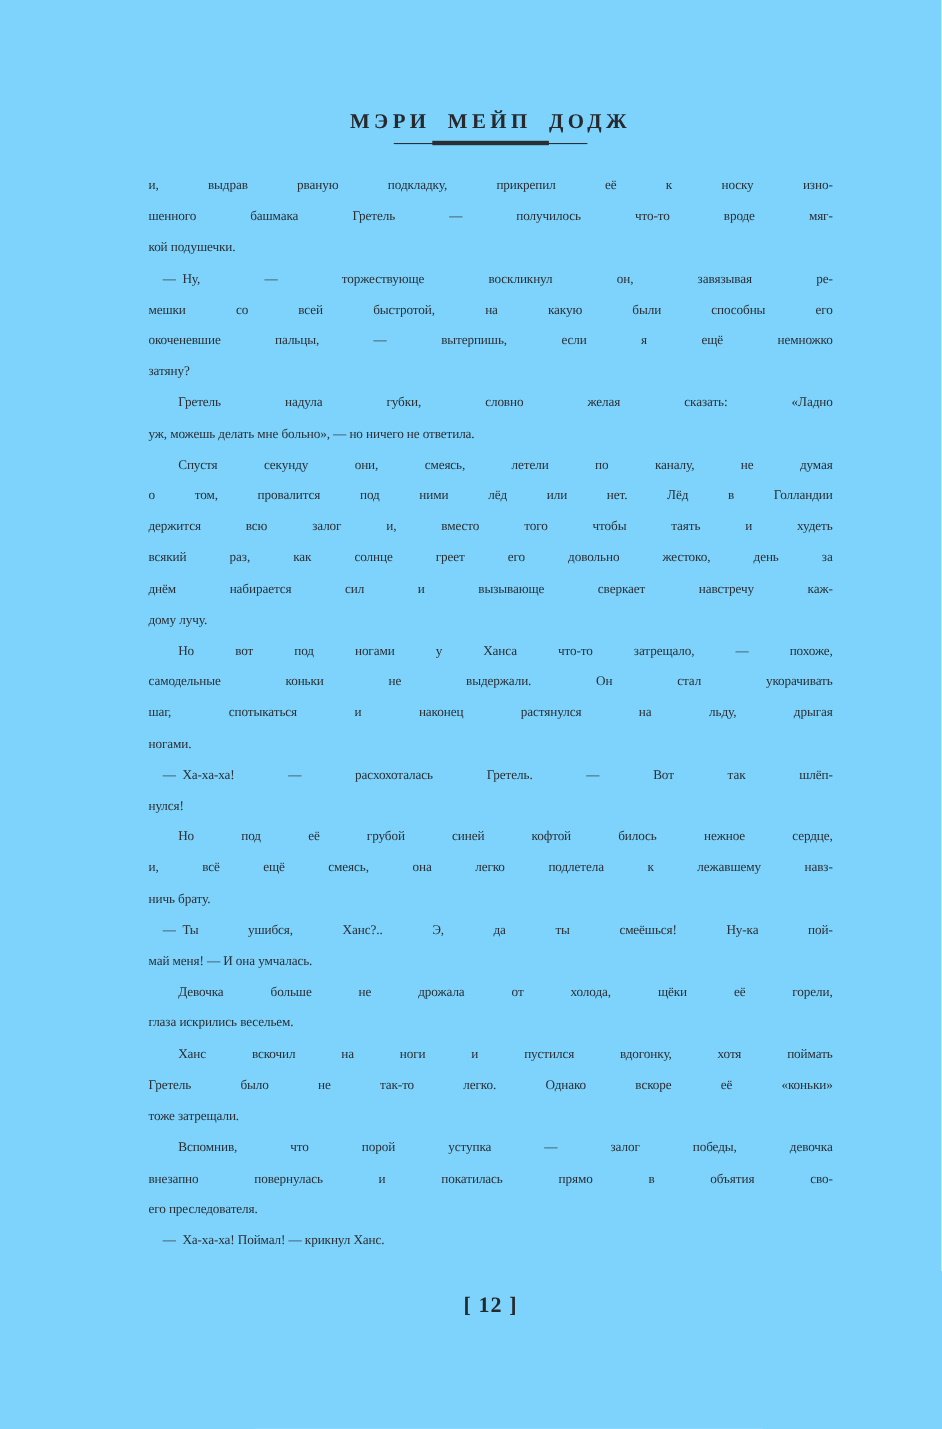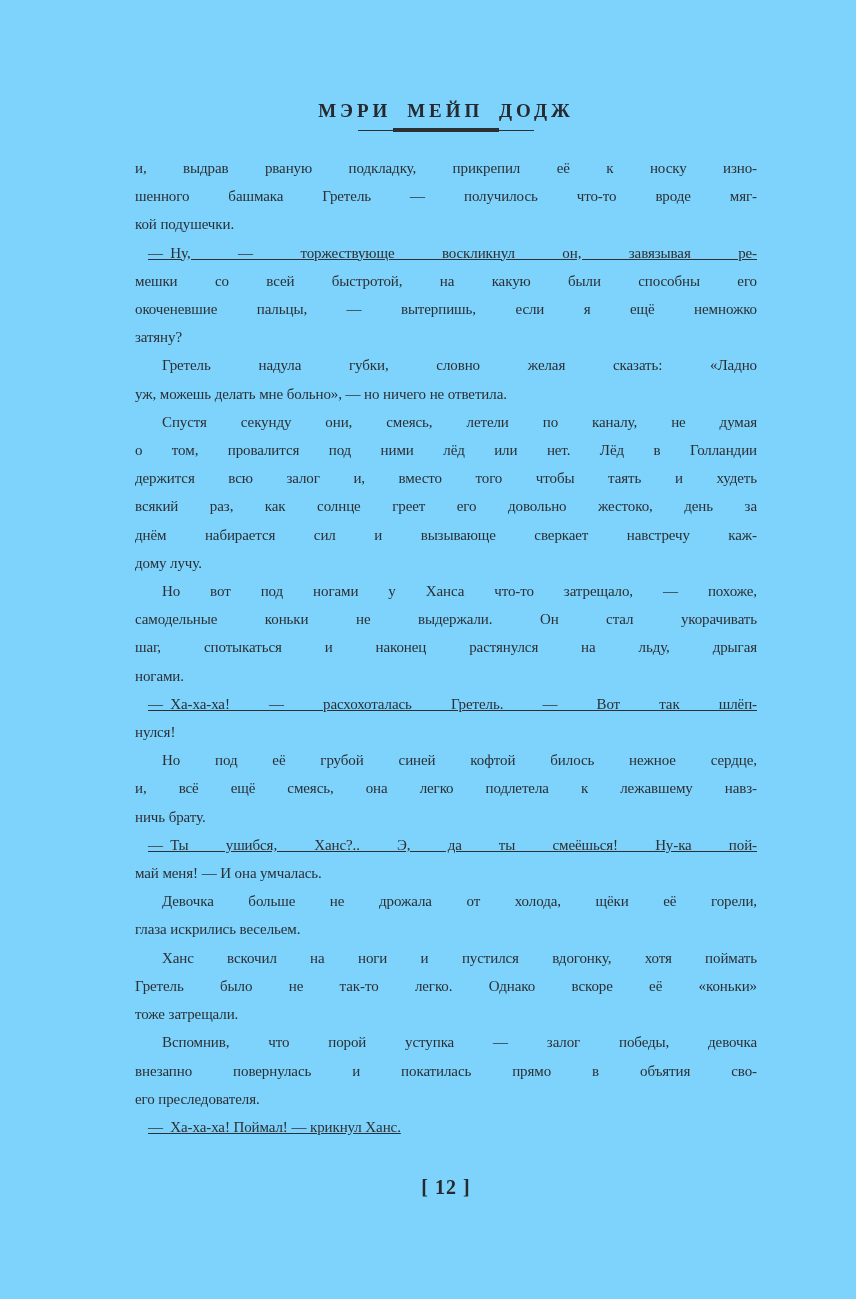--- a/index.html
+++ b/index.html
@@ -50,33 +50,33 @@
     left: 35px;
     width: 106px;
     height: 4px;
     background: #2b2e33;
   }
   .text-block {
     position: absolute;
     top: 154px;
     left: 135px;
     width: 622px;
-    font-size: 15px;
+    font-size: 12px;
     line-height: 28.2px;
     letter-spacing: -0.1px;
   }
   .para { margin: 0; padding: 0; }
   .line {
     text-align: justify;
     text-align-last: justify;
     white-space: normal;
   }
   .line.end { text-align-last: left; }
   .first-n { padding-left: 27px; font-family: Liberation Serif, serif; }
-  .first-d { padding-left: 13px; text-decoration: underline; }
+  .first-d { padding-left: 13px; }
   .folio {
     position: absolute;
     top: 1176px;
     left: 135px;
     width: 622px;
     text-align: center;
     font-size: 20px;
     font-weight: 700;
     color: #26292e;
     letter-spacing: 1px;

